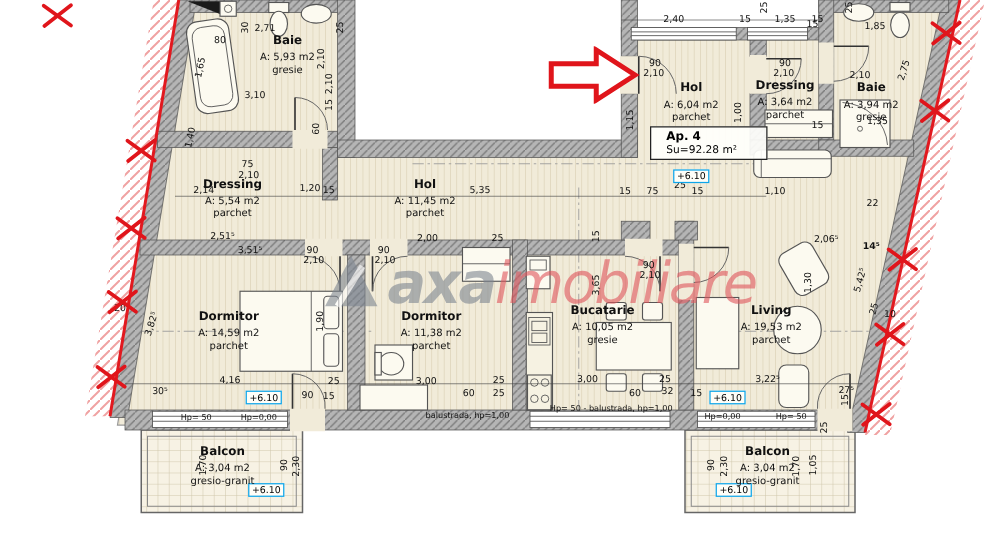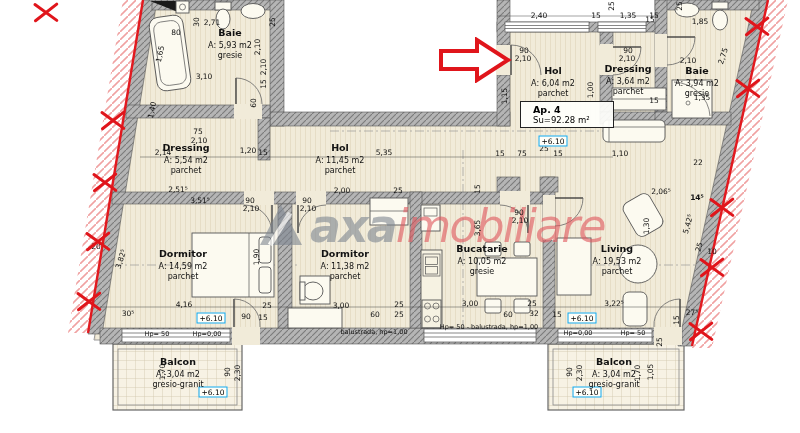--- a/index.html
+++ b/index.html
@@ -323,21 +323,21 @@
       <div class="dim" style="left: 399px; top: 314px;">25</div>
       <div class="dim" style="left: 470px; top: 303px;">3,00</div>
       <div class="dim" style="left: 508px; top: 314px;">60</div>
       <div class="dim" style="left: 532px; top: 303px;">25</div>
       <div class="dim" style="left: 534px; top: 313px;">32</div>
       <div class="dim" style="left: 557px; top: 314px;">15</div>
       <div class="dim" style="left: 477px; top: 228px; transform: translate(-50%, -50%) rotate(-90deg);">3,65</div>
       <div class="dim" style="left: 477px; top: 189px; transform: translate(-50%, -50%) rotate(-90deg);">15</div>
       <div class="dim" style="left: 646px; top: 226px; transform: translate(-50%, -50%) rotate(-90deg);">1,30</div>
       <div class="dim" style="left: 614px; top: 303px;">3,22⁵</div>
-      <div class="dim" style="left: 692px; top: 312px;">27⁵</div>
+      <div class="dim" style="left: 677px; top: 312px;">27⁵</div>
       <div class="dim" style="left: 688px; top: 224px; transform: translate(-50%, -50%) rotate(-75deg);">5,42⁵</div>
       <div class="dim" style="left: 699px; top: 247px; transform: translate(-50%, -50%) rotate(-75deg);">25</div>
       <div class="dim" style="left: 712px; top: 251px;">10</div>
       <div class="dim" style="left: 676px; top: 320px; transform: translate(-50%, -50%) rotate(-90deg);">15</div>
       <div class="dim" style="left: 162px; top: 372px; transform: translate(-50%, -50%) rotate(-90deg);">1,70</div>
       <div class="dim" style="left: 227px; top: 372px; transform: translate(-50%, -50%) rotate(-90deg);">90</div>
       <div class="dim" style="left: 237px; top: 373px; transform: translate(-50%, -50%) rotate(-90deg);">2,30</div>
       <div class="dim" style="left: 569px; top: 372px; transform: translate(-50%, -50%) rotate(-90deg);">90</div>
       <div class="dim" style="left: 579px; top: 373px; transform: translate(-50%, -50%) rotate(-90deg);">2,30</div>
       <div class="dim" style="left: 637px; top: 373px; transform: translate(-50%, -50%) rotate(-90deg);">1,70</div>

